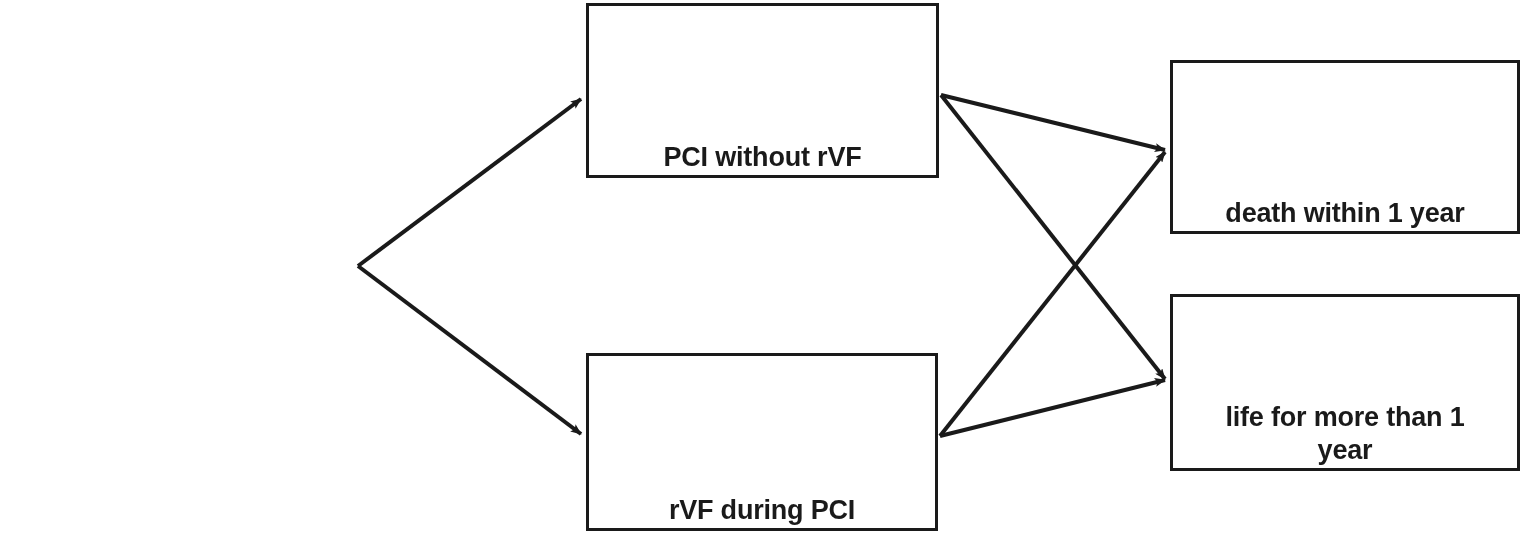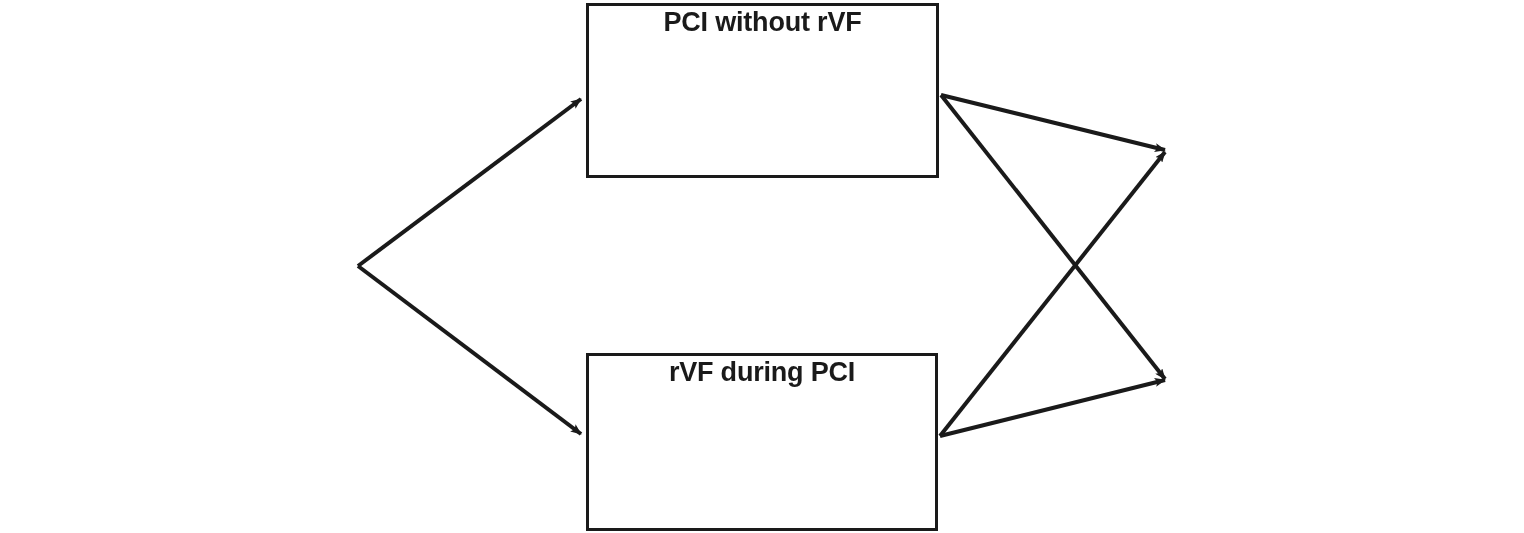--- a/index.html
+++ b/index.html
@@ -25,21 +25,21 @@
     width: 1524px;
     height: 533px;
     pointer-events: none;
   }
   .node {
     position: absolute;
     box-sizing: border-box;
     background: #ffffff;
     border: 3px solid #1a1a1a;
     display: flex;
-    align-items: flex-start;
+    align-items: flex-end;
     justify-content: center;
     text-align: center;
     z-index: 2;
   }
   .node-label {
     font-family: "Liberation Sans", sans-serif;
     font-weight: bold;
     font-size: 27px;
     line-height: 1.25;
     color: #1a1a1a;
@@ -81,15 +81,22 @@
 
 
   <div class="node" id="node-pci-no-rvf">
     <span class="node-label">PCI without rVF</span>
   </div>
 
   <div class="node" id="node-rvf-pci">
     <span class="node-label">rVF during PCI</span>
   </div>
 
+  <div class="node" id="node-death">
+    <span class="node-label">death within 1 year</span>
+  </div>
 
+  <div class="node" id="node-life">
+    <span class="node-label">life for more than 1
+year</span>
+  </div>
 
 </div>
 
 </body></html>

